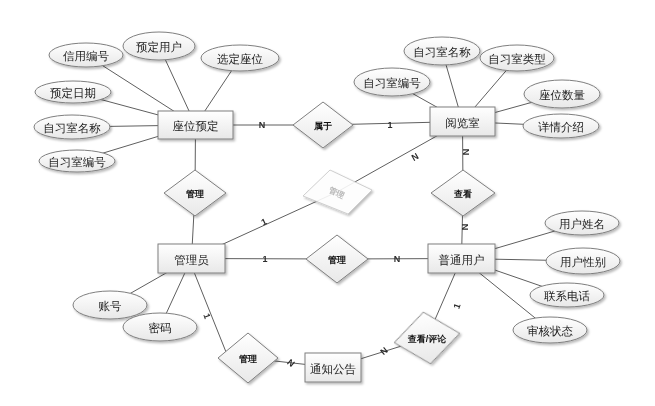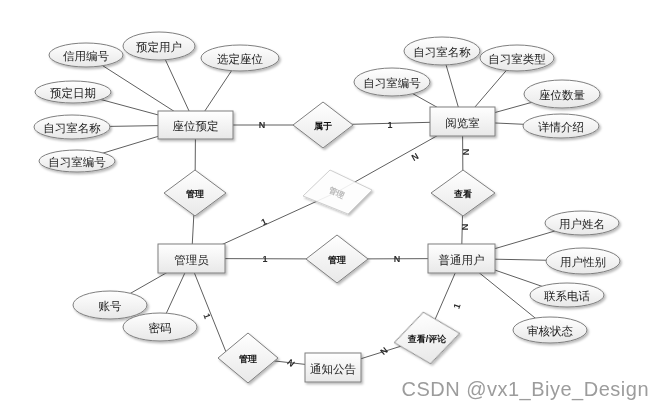--- a/index.html
+++ b/index.html
@@ -188,14 +188,13 @@
       <text x="415" y="157" text-anchor="middle" dominant-baseline="central" class="card-label" transform="rotate(-30 415 157)">N</text>
       <text x="265" y="259" text-anchor="middle" dominant-baseline="central" class="card-label">1</text>
       <text x="397" y="259" text-anchor="middle" dominant-baseline="central" class="card-label">N</text>
       <text x="466" y="152" text-anchor="middle" dominant-baseline="central" class="card-label" transform="rotate(90 466 152)">N</text>
       <text x="465" y="227" text-anchor="middle" dominant-baseline="central" class="card-label" transform="rotate(90 465 227)">N</text>
       <text x="207" y="316" text-anchor="middle" dominant-baseline="central" class="card-label" transform="rotate(70 207 316)">1</text>
       <text x="291" y="363" text-anchor="middle" dominant-baseline="central" class="card-label" transform="rotate(40 291 363)">N</text>
       <text x="384" y="351" text-anchor="middle" dominant-baseline="central" class="card-label" transform="rotate(-40 384 351)">N</text>
       <text x="457" y="306" text-anchor="middle" dominant-baseline="central" class="card-label" transform="rotate(-70 457 306)">1</text>
     </svg>
-  <div id="watermark">CSDN @vx1_Biye_Design</div>
 </div>
 
 </body></html>

